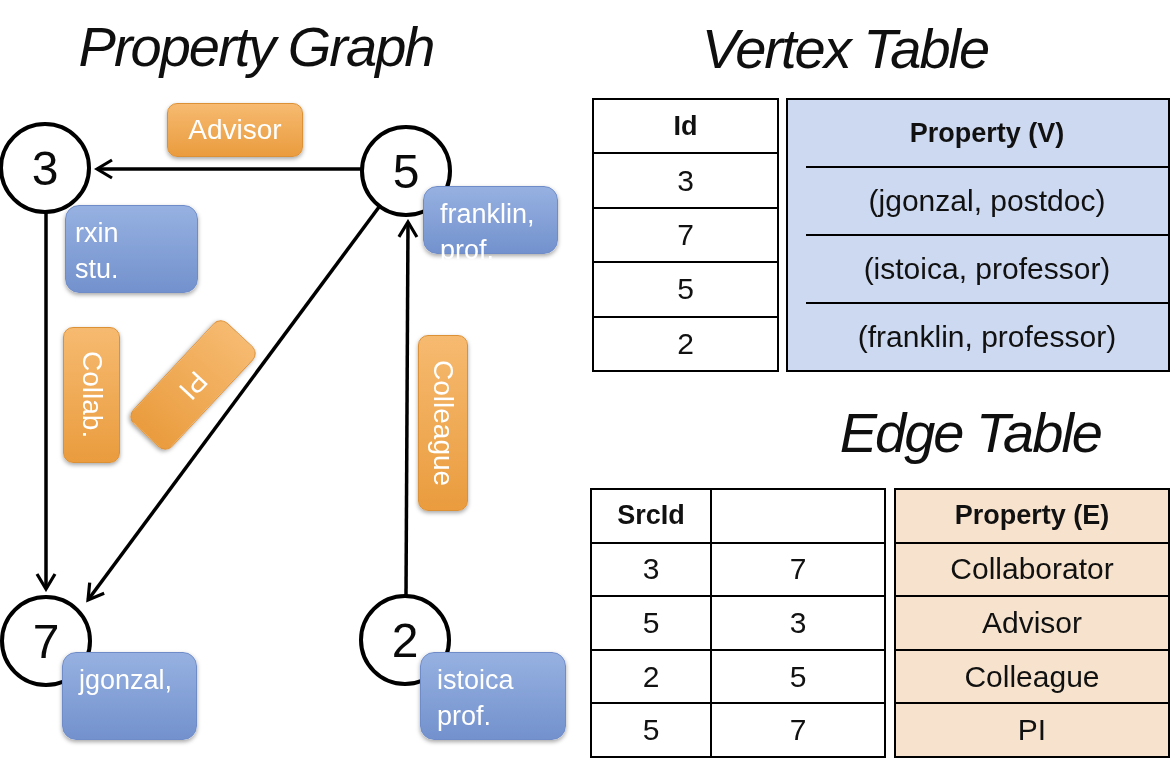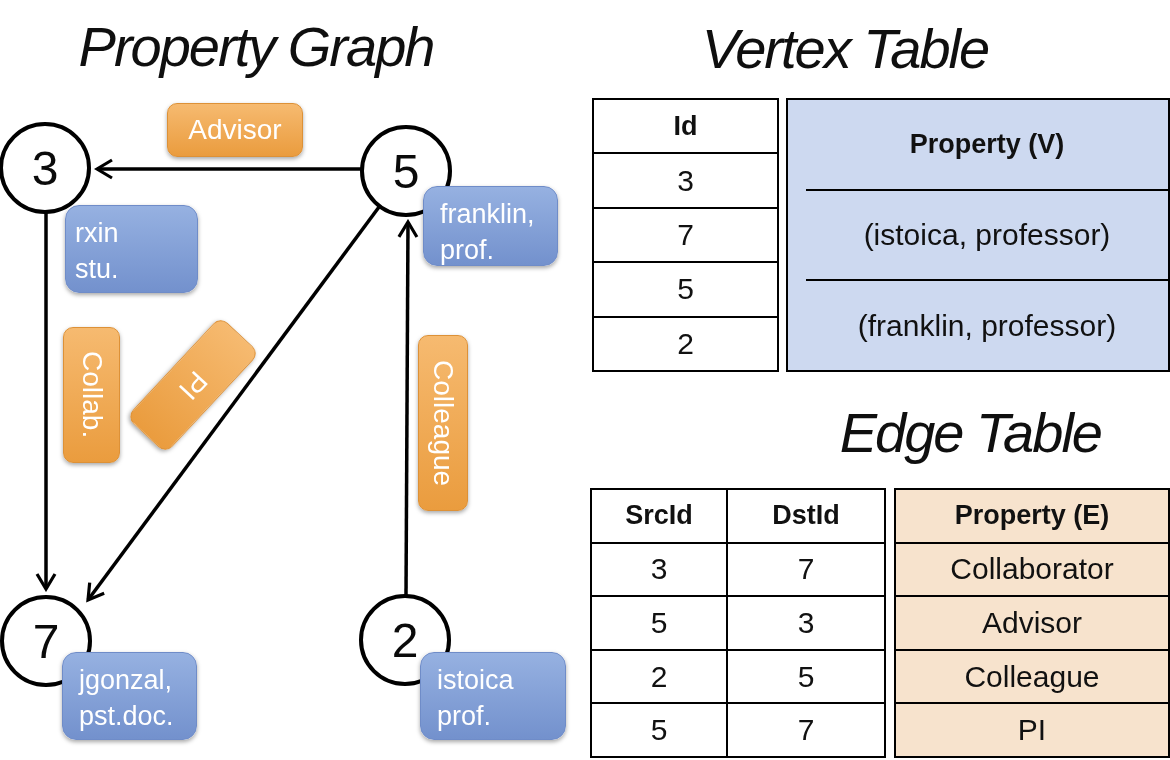--- a/index.html
+++ b/index.html
@@ -69,21 +69,21 @@
     background:linear-gradient(to bottom,var(--blue-top),var(--blue-bottom));
     border:1px solid var(--blue-border);
     border-radius:14px;
     box-shadow:0 2px 4px rgba(0,0,0,.35);
     color:#ffffff;
     font-size:27px;
     line-height:1.34;
     padding:9px 0 0 16px;
   }
   #prop-rxin{left:65px;top:205px;width:133px;height:88px;padding-left:9px;}
-  #prop-franklin{left:423px;top:186px;width:135px;height:80px;}
+  #prop-franklin{left:423px;top:186px;width:135px;height:68px;}
   #prop-jgonzal{left:62px;top:652px;width:135px;height:88px;}
   #prop-istoica{left:420px;top:652px;width:146px;height:88px;}
 
   
   .tcol{
     position:absolute;
     border:2.5px solid #000;
     display:flex;flex-direction:column;
     background:#fff;
   }
@@ -98,21 +98,21 @@
 
   #vt-id{left:7px;top:98px;width:187px;height:274px;}
   #vt-prop{left:201px;top:98px;width:384px;height:274px;background:var(--vertex-fill);padding-left:18px;}
 
   #et-ids{left:5px;top:488px;width:296px;height:270px;}
   #et-ids .trow{flex:1;display:flex;border-bottom:2.5px solid #000;}
   #et-ids .trow:last-child{border-bottom:none;}
   #et-ids .trow .c{
     display:flex;align-items:center;justify-content:center;font-size:30px;
   }
-  #et-ids .trow .c.src{width:136px;border-right:2.5px solid #000;}
+  #et-ids .trow .c.src{width:120px;border-right:2.5px solid #000;}
   #et-ids .trow .c.dst{flex:1;}
   #et-ids .trow .c.hdr{font-size:27px;font-weight:bold;}
   #et-prop{left:309px;top:488px;width:276px;height:270px;background:var(--edge-fill);justify-content:space-between;}
 </style>
 </head>
 <body>
 
 <div class="panel" id="graph-panel">
 
   <div class="big-title" id="graph-title">Property Graph</div>
@@ -147,21 +147,20 @@
   <div class="bbox" id="prop-rxin">
     <div>rxin</div>
     <div>stu.</div>
   </div>
   <div class="bbox" id="prop-franklin">
     <div>franklin,</div>
     <div>prof.</div>
   </div>
   <div class="bbox" id="prop-jgonzal">
     <div>jgonzal,</div>
-    <div>pst.doc.</div>
   </div>
   <div class="bbox" id="prop-istoica">
     <div>istoica</div>
     <div>prof.</div>
   </div>
 </div>
 
 <div class="panel" id="tables-panel">
 
   <div class="big-title" id="vertex-table-title">Vertex Table</div>
@@ -169,30 +168,30 @@
   <div class="tcol" id="vt-id">
     <div class="tcell hdr">Id</div>
     <div class="tcell">3</div>
     <div class="tcell">7</div>
     <div class="tcell">5</div>
     <div class="tcell">2</div>
   </div>
 
   <div class="tcol" id="vt-prop">
     <div class="tcell hdr">Property (V)</div>
+    <div class="tcell">(jgonzal, postdoc)</div>
     <div class="tcell">(istoica, professor)</div>
     <div class="tcell">(franklin, professor)</div>
   </div>
 
   <div class="big-title" id="edge-table-title">Edge Table</div>
 
   <div class="tcol" id="et-ids">
     <div class="trow">
       <div class="c src hdr">SrcId</div>
-      <div class="c dst hdr">DstId</div>
     </div>
     <div class="trow">
       <div class="c src">3</div>
       <div class="c dst">7</div>
     </div>
     <div class="trow">
       <div class="c src">5</div>
       <div class="c dst">3</div>
     </div>
     <div class="trow">

